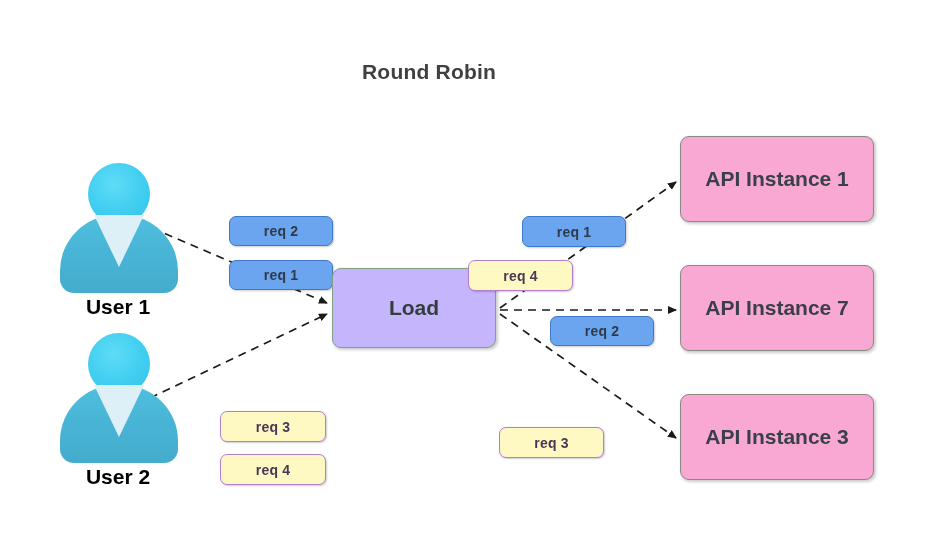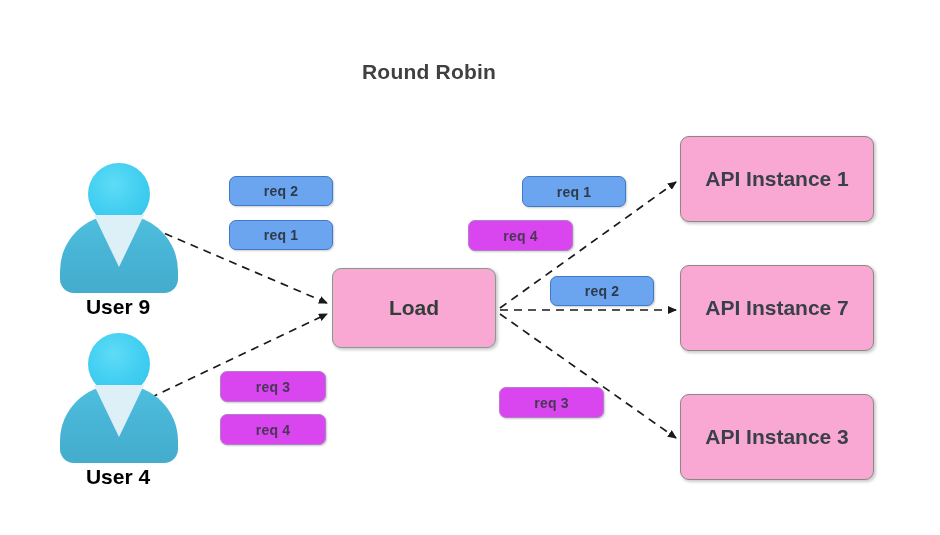--- a/index.html
+++ b/index.html
@@ -86,46 +86,47 @@
     position: absolute;
     box-sizing: border-box;
     display: flex;
     align-items: center;
     justify-content: center;
     border-radius: 7px;
     font-size: 14px;
     font-weight: bold;
     letter-spacing: 0.2px;
     box-shadow: 1px 1px 2px rgba(0,0,0,0.20);
+    margin-top: 40px;
   }
   .pill.blue {
     background: #6ba5ef;
     border: 1.4px solid #3f79c9;
     color: #2f3a4a;
   }
   .pill.purple {
-    background: #d946ef;
+    background: #fef9c3;
     border: 1.4px solid #b57ccb;
     color: #4a3655;
   }
 
   
   .node {
     position: absolute;
     box-sizing: border-box;
     display: flex;
     align-items: center;
     justify-content: center;
     text-align: center;
     border-radius: 9px;
     font-weight: bold;
     box-shadow: 1.5px 1.5px 3px rgba(0,0,0,0.20);
   }
   .node.lb {
-    background: #f9a8d4;
+    background: #c4b5fd;
     border: 1.4px solid #7f9f87;
     color: #333d3a;
     font-size: 21px;
     line-height: 1.22;
   }
   .node.api {
     background: #f9a8d4;
     border: 1.4px solid #8a8a82;
     color: #3a4049;
     font-size: 21px;
@@ -153,28 +154,28 @@
 
     <line x1="500" y1="314" x2="676" y2="438" stroke="#1a1a1a" stroke-width="1.7" stroke-dasharray="8,6" marker-end="url(#arrowhead)"></line>
   </svg>
 
   <div class="title">Round Robin</div>
 
   <div class="user" style="left:58px; top:163px;">
     <div class="head"></div>
     <div class="body"></div>
     <div class="collar"></div>
-    <div class="ulabel">User 9</div>
+    <div class="ulabel">User 1</div>
   </div>
 
   <div class="user" style="left:58px; top:333px;">
     <div class="head"></div>
     <div class="body"></div>
     <div class="collar"></div>
-    <div class="ulabel">User 4</div>
+    <div class="ulabel">User 2</div>
   </div>
 
   <div class="pill blue" style="left:229px; top:176px; width:104px; height:30px;">req 2</div>
 
   <div class="pill blue" style="left:229px; top:220px; width:104px; height:30px;">req 1</div>
 
   <div class="pill purple" style="left:220px; top:371px; width:106px; height:31px;">req 3</div>
 
   <div class="pill purple" style="left:220px; top:414px; width:106px; height:31px;">req 4</div>
 

